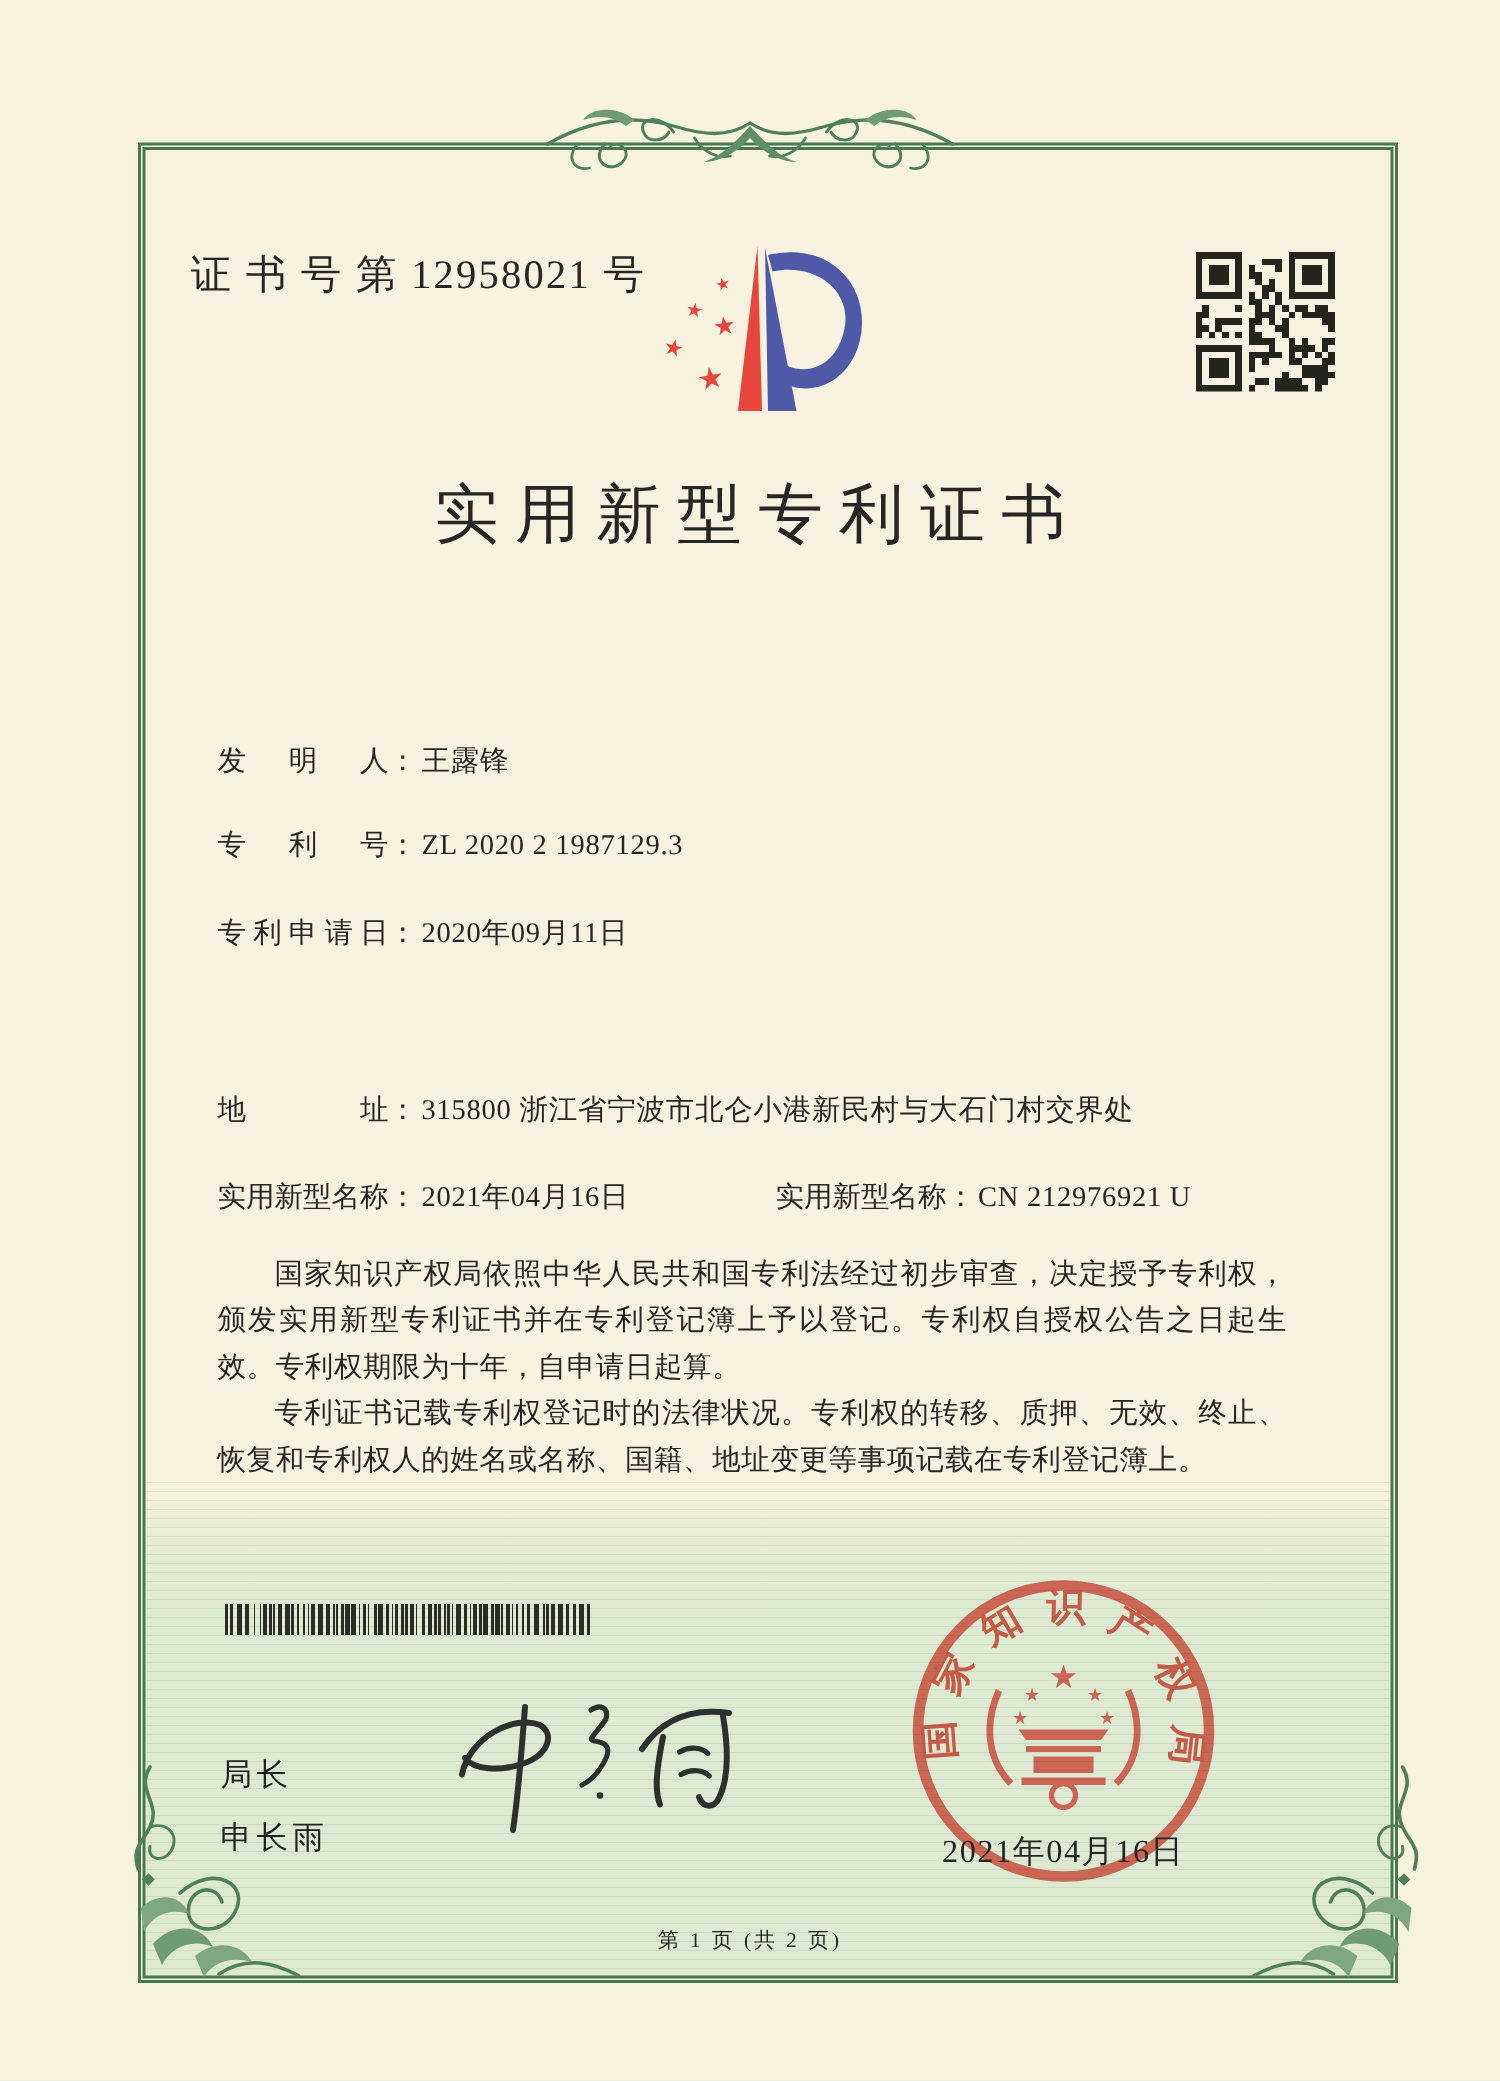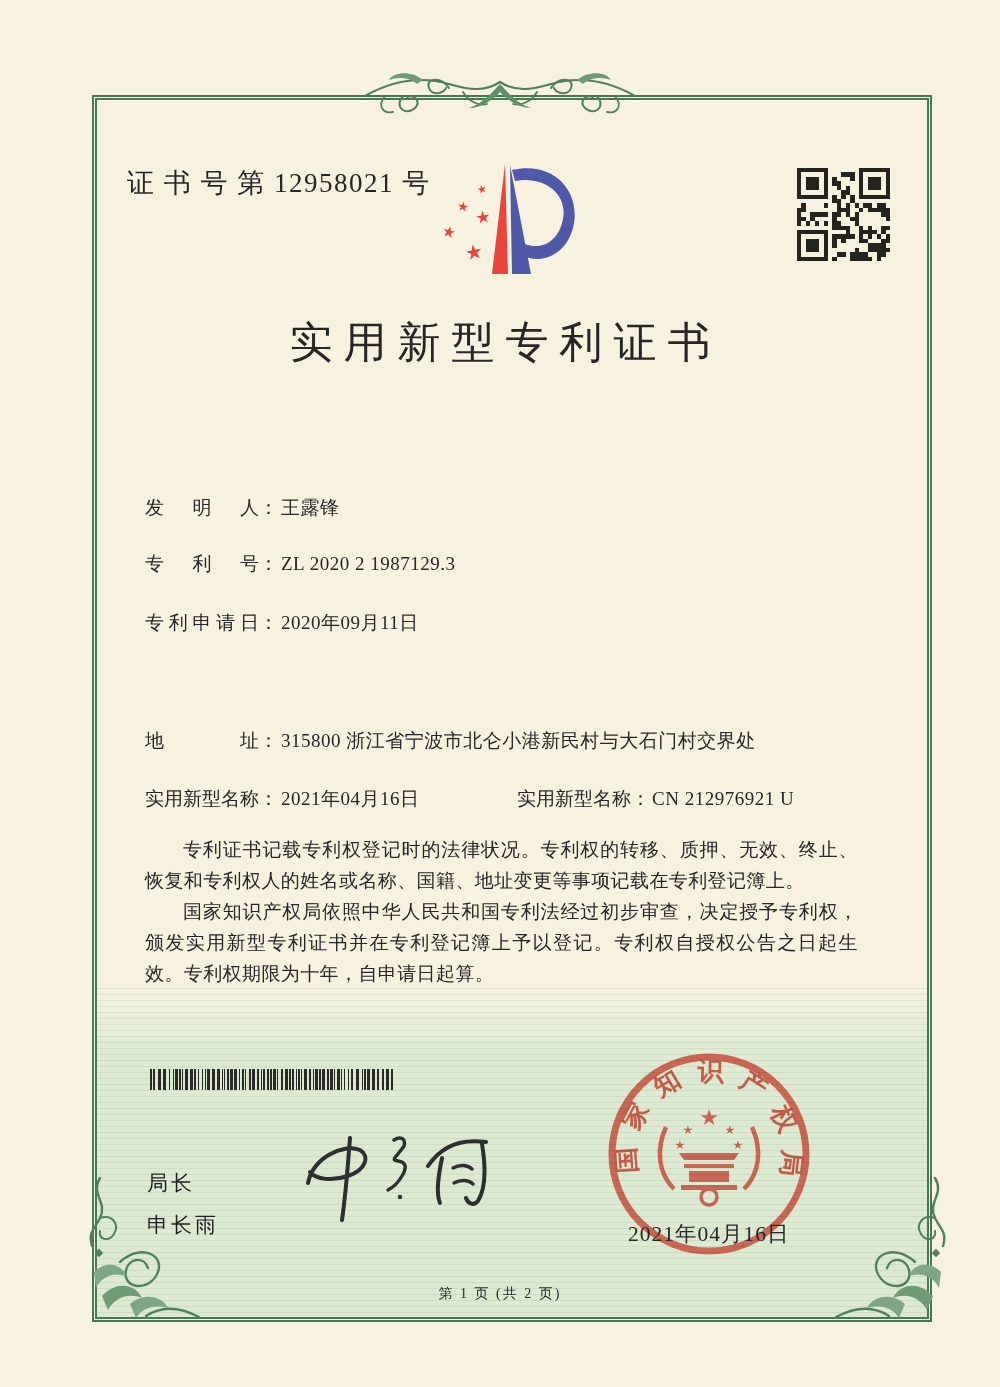--- a/index.html
+++ b/index.html
@@ -262,22 +262,22 @@
     <span class="flabel">地址</span><span class="fcolon">：</span><span class="fvalue">315800 浙江省宁波市北仑小港新民村与大石门村交界处</span>
   </div>
   <div class="frow" style="top:786px;width:713px">
     <span class="flabel">实用新型名称</span><span class="fcolon">：</span><span class="fvalue">2021年04月16日</span>
     <span class="grant-group">
       <span>实用新型名称</span><span>：</span><span class="fvalue">CN 212976921 U</span>
     </span>
   </div>
 
   <div class="paras">
+    <p>国家知识产权局依照中华人民共和国专利法经过初步审查，决定授予专利权，颁发实用新型专利证书并在专利登记簿上予以登记。专利权自授权公告之日起生效。专利权期限为十年，自申请日起算。</p>
     <p>专利证书记载专利权登记时的法律状况。专利权的转移、质押、无效、终止、恢复和专利权人的姓名或名称、国籍、地址变更等事项记载在专利登记簿上。</p>
-    <p>国家知识产权局依照中华人民共和国专利法经过初步审查，决定授予专利权，颁发实用新型专利证书并在专利登记簿上予以登记。专利权自授权公告之日起生效。专利权期限为十年，自申请日起算。</p>
   </div>
 
   <div class="barcode" id="barcode"><svg width="248" height="21" viewBox="0 0 248 21" shape-rendering="crispEdges" xmlns="http://www.w3.org/2000/svg">
         <rect x="0" y="0" width="2" height="21" fill="#2a2a26"></rect>
         <rect x="3" y="0" width="2" height="21" fill="#2a2a26"></rect>
         <rect x="8" y="0" width="3" height="21" fill="#2a2a26"></rect>
         <rect x="13" y="0" width="3" height="21" fill="#2a2a26"></rect>
         <rect x="19" y="0" width="1" height="21" fill="#2a2a26"></rect>
         <rect x="23" y="0" width="1" height="21" fill="#2a2a26"></rect>
         <rect x="25" y="0" width="3" height="21" fill="#2a2a26"></rect>

